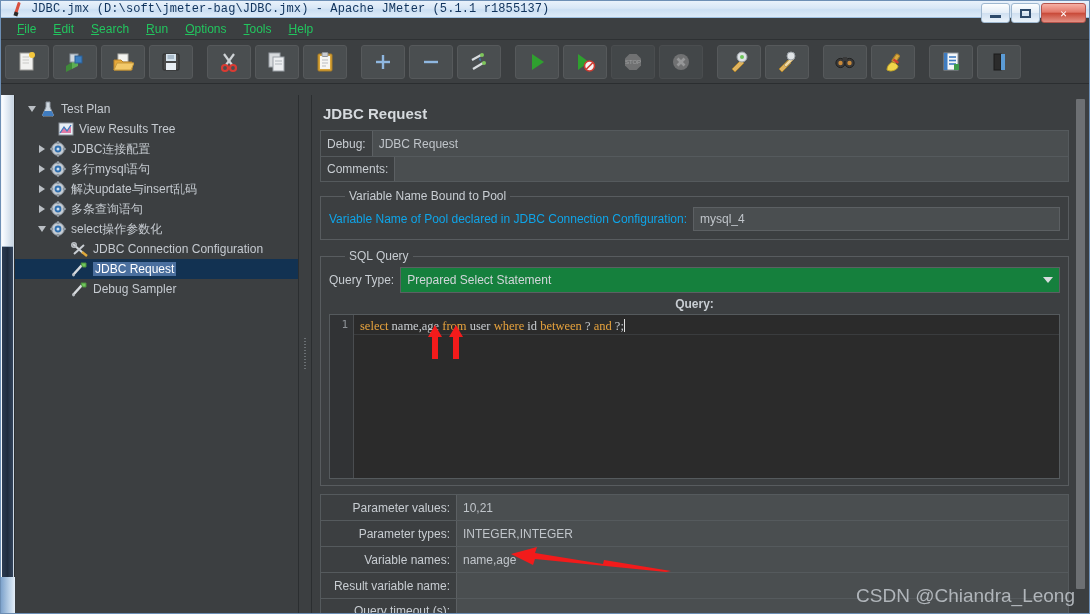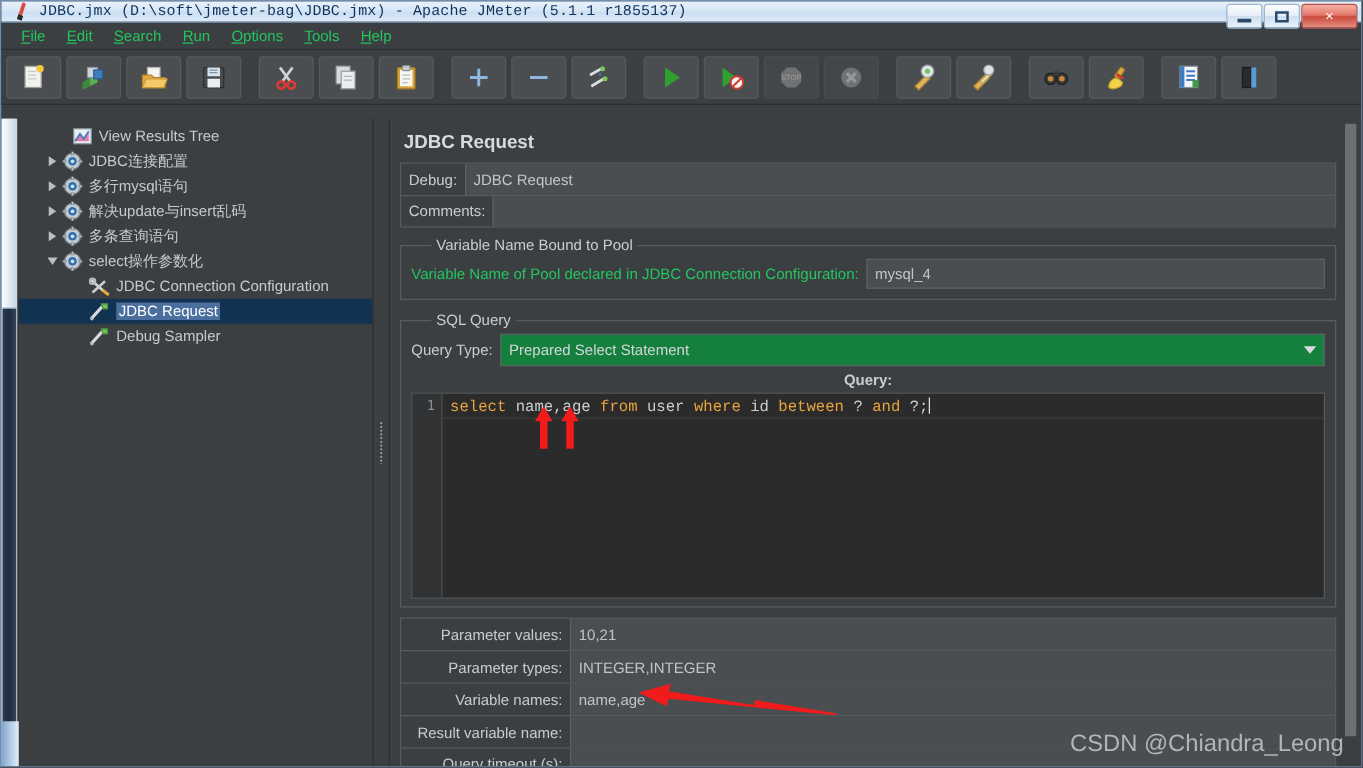--- a/index.html
+++ b/index.html
@@ -214,21 +214,21 @@
   }
   .group > .glegend {
     position: absolute; top: -8px; left: 24px;
     background: #3c3f41; padding: 0 4px;
     font-size: 12px; color: #c8cdd2;
   }
   .grouprow {
     display: flex; align-items: center; height: 24px;
   }
   .grouprow .glabel {
-    font-size: 12px; color: #22c55e; white-space: nowrap; padding-right: 6px;
+    font-size: 12px; color: #0ea5e9; white-space: nowrap; padding-right: 6px;
   }
   .gfield {
     flex: 1 1 auto; height: 24px;
     background: #4a4e50; border: 1px solid #5c6063;
     display: flex; align-items: center; padding: 0 6px;
     font-size: 12px; color: #c0c5ca;
   }
 
   
   .comborow { display: flex; align-items: center; height: 26px; margin-top: 2px; }
@@ -272,21 +272,21 @@
     font-family: "DejaVu Sans Mono", monospace;
     font-size: 11px;
     text-align: right;
     padding: 3px 5px 0 0;
     border-right: 1px solid #4a4d50;
   }
   .code {
     flex: 1 1 auto;
     position: relative;
     padding: 3px 0 0 6px;
-    font-family: Liberation Mono, monospace;
+    font-family: Liberation Serif, serif;
     font-size: 12.5px;
     line-height: 16px;
     white-space: pre;
   }
   .kw  { color: #e8a33d; }
   .idt { color: #c9cdd1; }
   .caret {
     display: inline-block; width: 1px; height: 13px;
     background: #e0e0e0; vertical-align: -2px;
   }
@@ -554,20 +554,32 @@
 
   <div class="body">
 
     <div class="leftscroll">
       <div class="thumb"></div>
       <div class="track-dark"></div>
     </div>
 
     <div class="treepanel">
 
+      <div class="treerow" style="padding-left:10px">
+        <span class="tw">
+            <i class="tri-d"></i>
+          </span>
+        <span class="ticon">
+          <svg width="18" height="16" viewBox="0 0 18 16">
+            <path d="M7,1 h4 v5 l3,7 a1,1 0 0 1 -1,2 h-8 a1,1 0 0 1 -1,-2 l3,-7 z" fill="#cfd8e0" stroke="#8b949d"></path>
+            <path d="M5.4,10 h7.2 l1.4,3 a1,1 0 0 1 -1,2 h-8 a1,1 0 0 1 -1,-2 z" fill="#3f7cc0"></path>
+          </svg>
+        </span>
+        <span class="tlabel">Test Plan</span>
+      </div>
 
       <div class="treerow" style="padding-left:28px">
         <span class="tw"></span>
         <span class="ticon">
           <svg width="18" height="16" viewBox="0 0 18 16">
             <rect x="2" y="2" width="14" height="12" fill="#e8eef4" stroke="#8b949d"></rect>
             <path d="M3,12 l4,-6 l3,4 l4,-6 v8 z" fill="#e07ba6"></path>
             <polyline points="3,12 7,6 10,10 14,4" fill="none" stroke="#3f7cc0" stroke-width="1.3"></polyline>
           </svg>
         </span>

